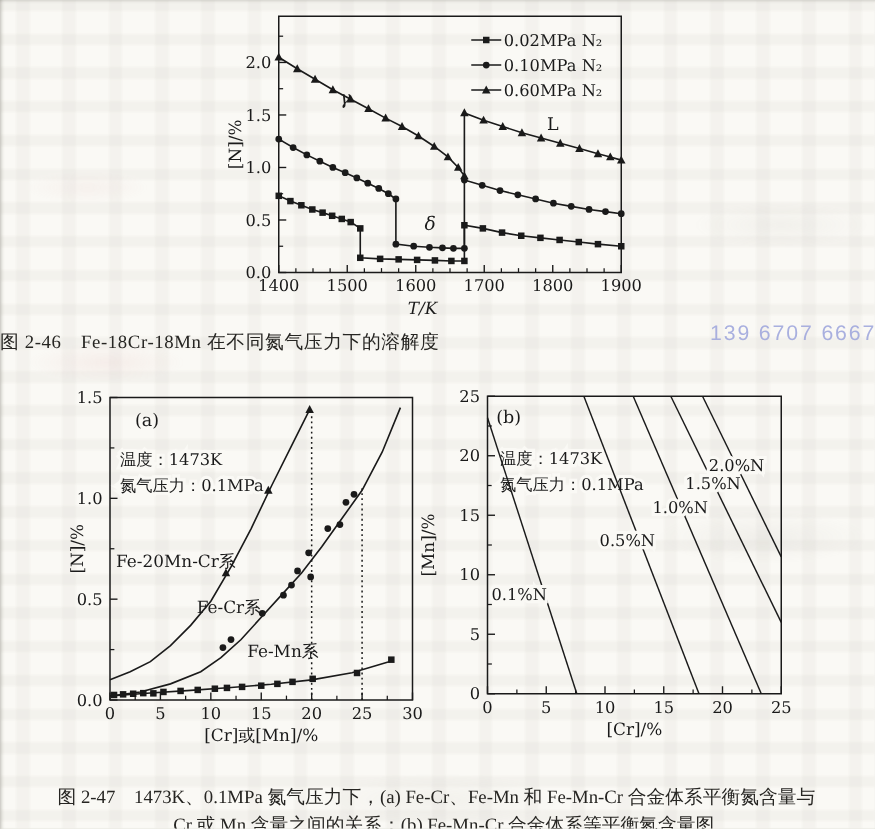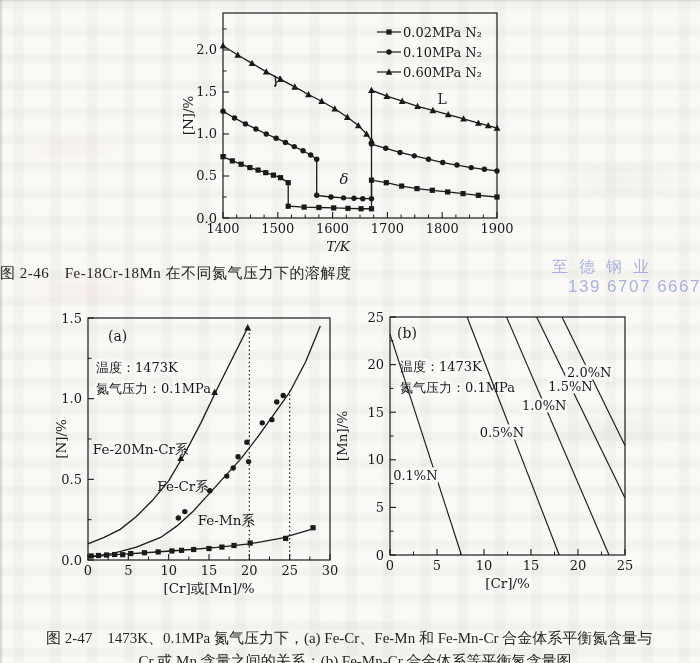--- a/index.html
+++ b/index.html
@@ -176,21 +176,20 @@
       <path d="M205.6,69.7 L212.4,69.7 L209,63.4 Z" fill="#1a1a1a"></path>
       <text x="223" y="71.5" fill="#1a1a1a" font-size="13" font-family="&quot;DejaVu Serif&quot;,&quot;Liberation Serif&quot;,serif" text-anchor="start">0.60MPa N₂</text>
       <text x="96.156" y="78.57377049180326" fill="#1a1a1a" font-size="15" font-family="&quot;DejaVu Serif&quot;,&quot;Liberation Serif&quot;,serif" text-anchor="middle" font-style="italic">γ</text>
       <text x="164.108" y="179.39344262295083" fill="#1a1a1a" font-size="15" font-family="&quot;DejaVu Serif&quot;,&quot;Liberation Serif&quot;,serif" text-anchor="middle" font-style="italic">δ</text>
       <text x="262.20000000000005" y="98.73770491803278" fill="#1a1a1a" font-size="14" font-family="&quot;DejaVu Serif&quot;,&quot;Liberation Serif&quot;,serif" text-anchor="middle">L</text>
     </svg>
 
   <div class="caption cap46">图 2-46　Fe-18Cr-18Mn 在不同氮气压力下的溶解度</div>
 
   <div class="watermark" style="color: rgb(156, 164, 220);">
-    <div class="wm1">至德钢业</div>
     <div class="wm2">139 6707 6667</div>
   </div>
 
   <svg id="chart-a" class="chart" width="315" height="302" viewBox="0 0 315 302">
       <rect x="38" y="10" width="242" height="242" fill="none" stroke="#1a1a1a" stroke-width="1.2"></rect>
       <line x1="58.166666666666664" y1="252" x2="58.166666666666664" y2="248.5" stroke="#1a1a1a" stroke-width="1"></line>
       <line x1="98.5" y1="252" x2="98.5" y2="248.5" stroke="#1a1a1a" stroke-width="1"></line>
       <line x1="138.83333333333334" y1="252" x2="138.83333333333334" y2="248.5" stroke="#1a1a1a" stroke-width="1"></line>
       <line x1="179.16666666666669" y1="252" x2="179.16666666666669" y2="248.5" stroke="#1a1a1a" stroke-width="1"></line>
       <line x1="219.5" y1="252" x2="219.5" y2="248.5" stroke="#1a1a1a" stroke-width="1"></line>

